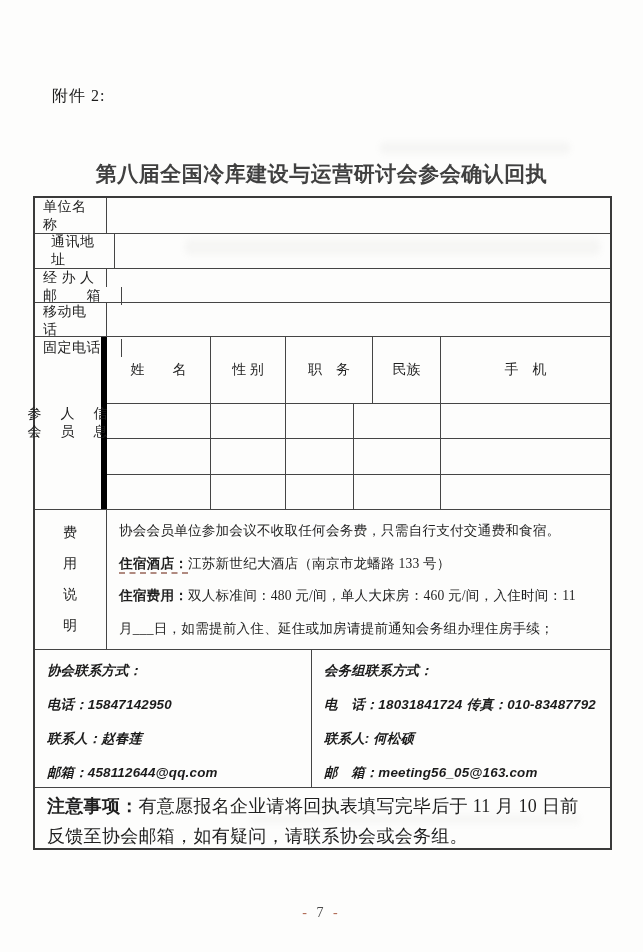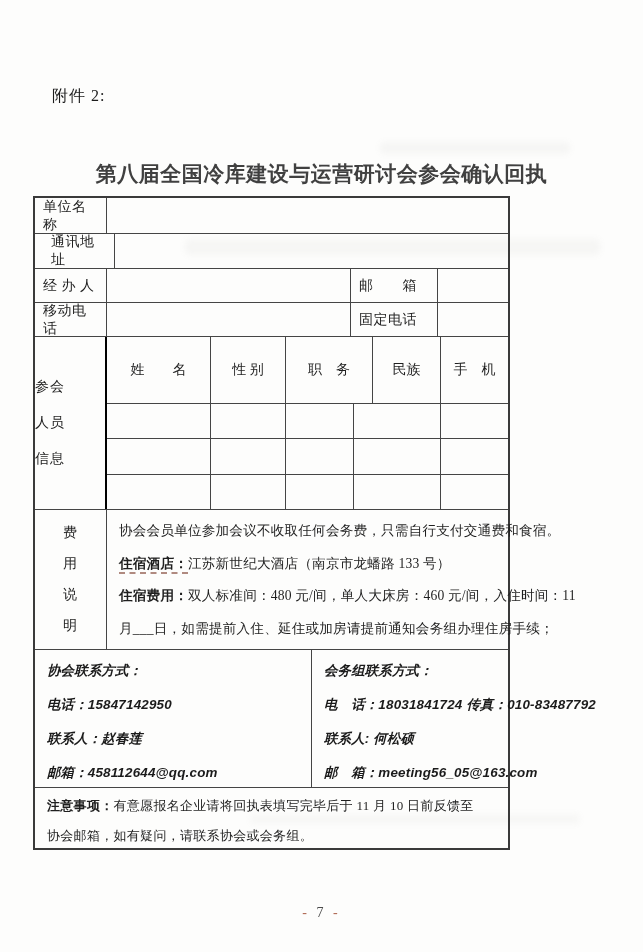--- a/index.html
+++ b/index.html
@@ -25,48 +25,48 @@
     position:absolute; left:52px; top:86px;
     font-size:16px; letter-spacing:1px; color:#1c1c1c;
   }
   .title {
     position:absolute; left:0; top:160px; width:100%;
     text-align:center; font-size:21px; font-weight:bold;
     letter-spacing:.5px; color:#404040;
   }
 
   .form-table {
-    position:absolute; left:33px; top:196px; width:477px;
+    position:absolute; left:33px; top:196px; width:579px;
     border:2px solid #3a3a3a;
     font-size:14px; color:#1f1f1f;
   }
   .trow { display:flex; border-bottom:1px solid #454545; }
   .trow:last-child { border-bottom:none; }
   .cell {
     border-right:1px solid #454545;
     display:flex; align-items:center;
     padding:0 8px;
     letter-spacing:.5px;
   }
   .cell:last-child { border-right:none; }
   .lbl  { width:72px; flex:none; }
   .grow { flex:1; padding:0 6px; }
 
   
-  .h36 { height:36px; } .h35 { height:35px;padding-left:8px; } .h34 { height:34px; }
+  .h36 { height:36px; } .h35 { height:35px;padding-left:8px; } .h34 { height:34px;flex-direction:column; }
 
   
   .val-mid  { width:244px; flex:none; }
   .lbl2     { width:87px;  flex:none; }
 
   
   .pt-block { display:flex; height:173px; border-bottom:1px solid #454545; }
   .pt-label {
-    width:72px; flex:none; border-right:2px solid #000000;
-    display:flex; flex-direction:column; justify-content:center; align-items:flex-start;
+    width:72px; flex:none; border-right:6px solid #000000;
+    display:flex; flex-direction:row; justify-content:center; align-items:center;
     gap:18px; letter-spacing:1px;
   }
   .pt-grid { flex:1; display:flex; flex-direction:column; }
   .pt-hrow { height:67px; display:flex; border-bottom:1px solid #454545; }
   .pt-drow { flex:1; display:flex; border-bottom:1px solid #454545; }
   .pt-drow:last-child { border-bottom:none; }
   .pc { border-right:1px solid #454545; display:flex; align-items:center; justify-content:center; }
   .pc:last-child { border-right:none; }
   .c-name { width:104px; flex:none;font-family:Liberation Serif, serif; }
   .c-sex  { width:75px;  flex:none; }
@@ -89,21 +89,21 @@
   
   .contact-block { display:flex; height:138px; border-bottom:1px solid #454545;
     font-family:"Liberation Sans","DejaVu Sans",sans-serif; font-weight:bold;
     font-size:13.4px; color:#1b1b1b;font-style:italic; }
   .contact-col { padding:4px 12px 0 12px; }
   .contact-left { width:277px; flex:none; border-right:1px solid #454545; }
   .contact-right { flex:1; }
   .contact-line { line-height:34px; white-space:nowrap; letter-spacing:.2px; }
 
   
-  .notes-block { height:60px; padding:3px 24px 0 12px; font-size:13px; line-height:30px; letter-spacing:.3px; }
+  .notes-block { height:60px; padding:3px 24px 0 12px; font-size:18px; line-height:30px; letter-spacing:.3px; }
 
   .page-number {
     position:absolute; left:0; top:905px; width:100%;
     text-align:center; font-size:14px; letter-spacing:3px; color:#4a4a4a;
   }
   .page-number .dash { color:#b06a55; }
 </style>
 </head>
 <body>
 

